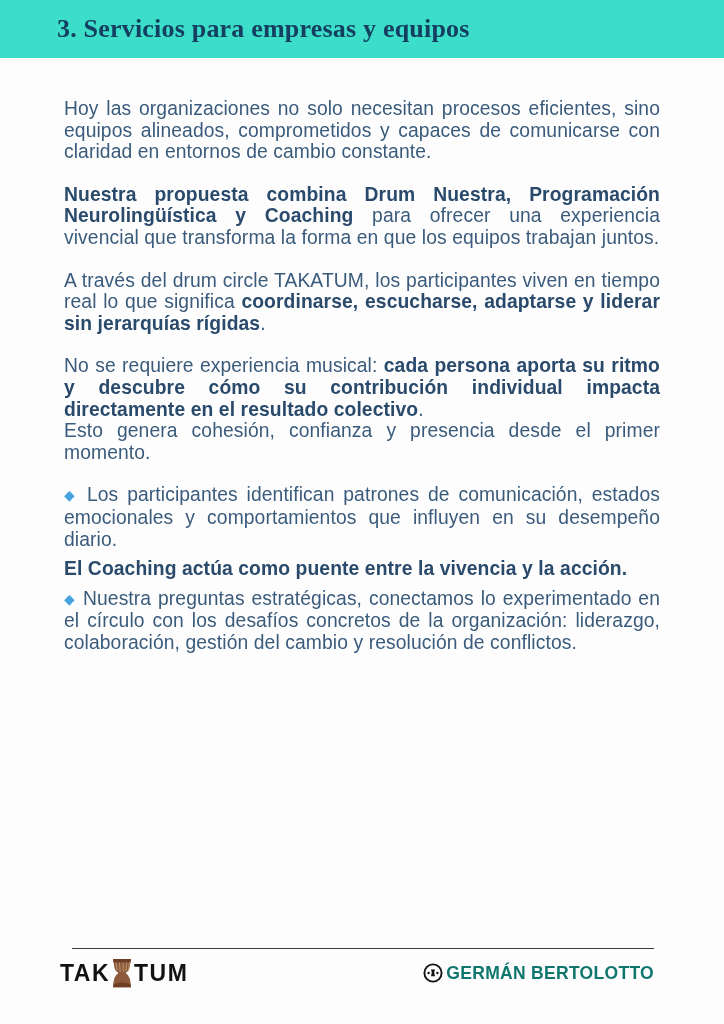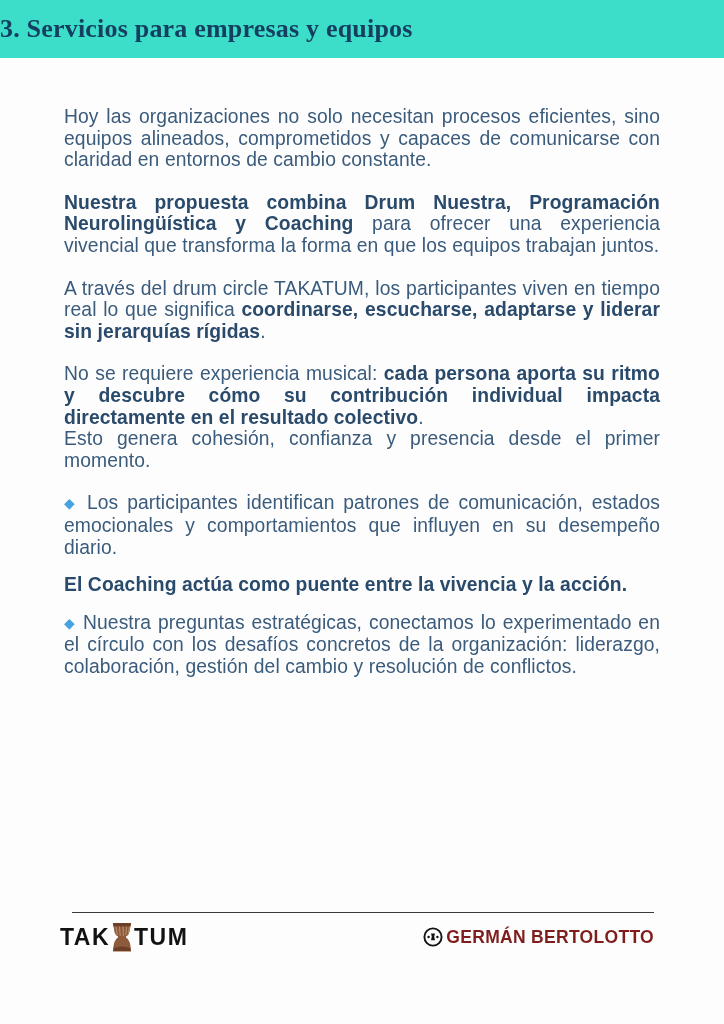--- a/index.html
+++ b/index.html
@@ -16,66 +16,67 @@
   .header-band{
     position:absolute;left:0;top:0;width:724px;height:58px;
     background:#3cdec9;
     display:flex;align-items:center;
   }
   .header-title{
     font-family:"Liberation Serif", serif;
     font-weight:700;
     font-size:26px;
     color:#143f60;
+    padding-left:57px;
     letter-spacing:0.2px;
   }
 
   
   .content{
     position:absolute;left:64px;top:90px;width:596px;
     color:#3a5b7c;
     font-size:19.3px;
     line-height:21.6px;
     letter-spacing:0.1px;
   }
   .para{
-    margin:16px 0 21px 0;
+    margin:8px 0 21px 0;
     text-align:justify;
     text-justify:inter-word;
   }
   .para.tight{margin-bottom:0;}
   .seg-bold{font-weight:700;color:#2a4a6c;}
   .diamond{
     color:#46a3e2;
     font-size:14px;
     vertical-align:1px;
     letter-spacing:0;
   }
 
   
   .footer{
-    position:absolute;left:60px;top:912px;width:594px;
+    position:absolute;left:60px;top:948px;width:594px;
   }
   .footer-rule{
     border:none;border-top:1.6px solid #3a3a3a;
     margin:0 0 0 12px;width:582px;
   }
   .footer-row{
     margin-top:9px;
     display:flex;align-items:center;justify-content:space-between;
   }
   .takatum-logo{
     display:flex;align-items:center;
     font-weight:700;font-size:23px;color:#121212;
     letter-spacing:1.5px;
   }
   .takatum-drum{margin:0 1px;display:block;}
   .gb-logo{
     display:flex;align-items:center;gap:3px;
-    font-weight:700;font-size:17.5px;color:#7f1d1d;
+    font-weight:700;font-size:17.5px;color:#0f766e;
     letter-spacing:0.3px;
   }
 </style>
 </head>
 <body>
 
 <div class="page">
 
   <div class="header-band">
     <div class="header-title">3. Servicios para empresas y equipos</div>

